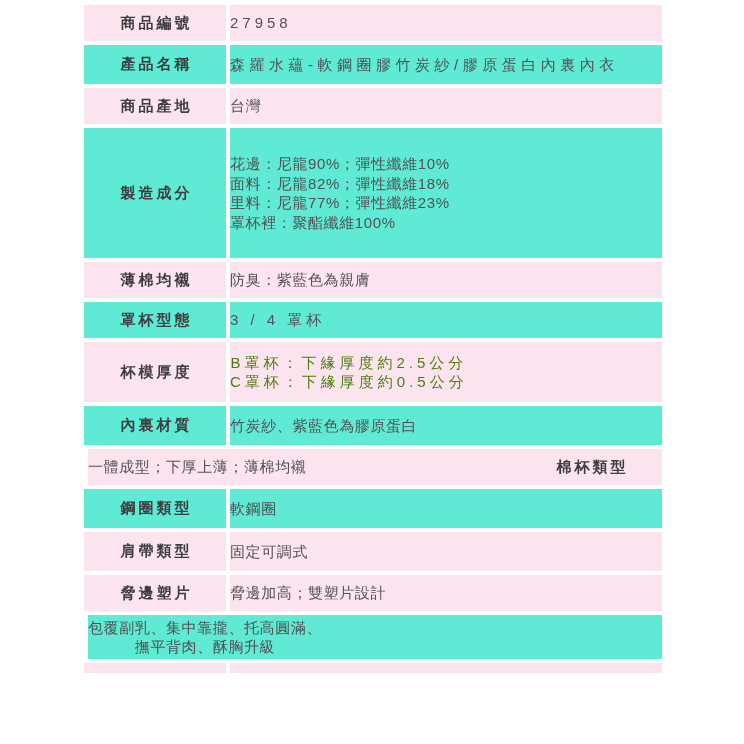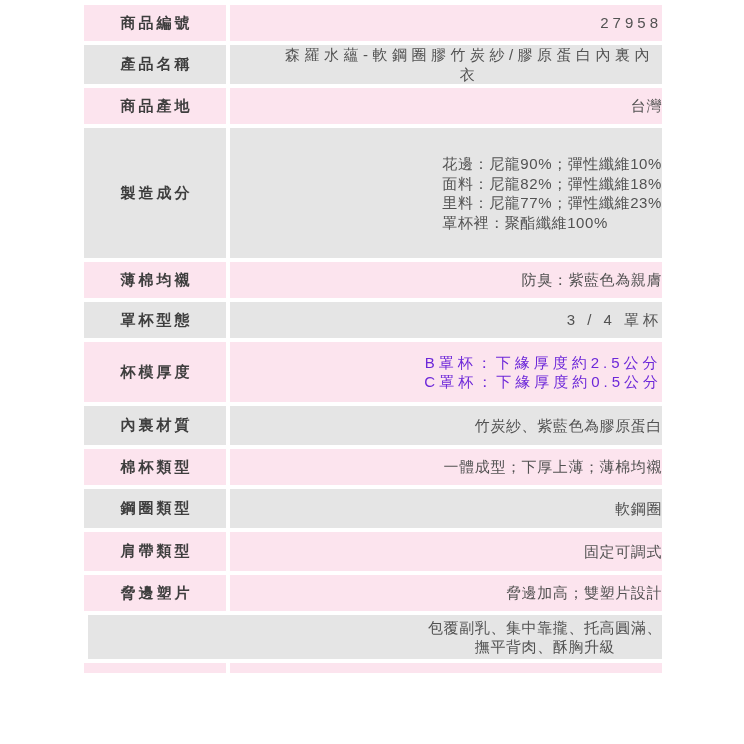--- a/index.html
+++ b/index.html
@@ -15,52 +15,51 @@
     position: absolute;
     left: 84px;
     top: 5px;
     width: 578px;
   }
   .row {
     display: flex;
     margin-bottom: 4px;
   }
   .row.pink .cell { background: #fce4ee; }
-  .row.white .cell { background: #e5e5e5; }
+  .row.white .cell { background: #5eead4; }
   .lbl {
     width: 142px;
     flex: 0 0 142px;
     display: flex;
     align-items: center;
     justify-content: center;
     font-size: 15px;
     font-weight: bold;
     color: #3e3e3e;
     letter-spacing: 3px;
     text-indent: 3px;
   }
   .val {
     flex: 1;
     margin-left: 4px;
     display: flex;
     align-items: center;
-    justify-content: flex-end;
-    padding-left: 47px;
+    justify-content: flex-start;
   }
   .lines {
     text-align: center;
     font-size: 15px;
     color: #525252;
     letter-spacing: 0.6px;
     line-height: 19.5px;
   }
   .lines.left { text-align: left; }
   .lines.spaced { letter-spacing: 4px; }
   .lines.spaced-wide { letter-spacing: 4.5px; }
-  .lines.thin { color: #6d28d9; }
+  .lines.thin { color: #4d7c0f; }
   .h38 { height: 36px; }
   .h39 { height: 39px; }
   .h44 { height: 44px; }
   .h84 { height: 60px; }
   .h130 { height: 130px; }
   .h10 { height: 10px; }
 </style>
 </head>
 <body>
 
@@ -124,24 +123,24 @@
   </div>
 
   <div class="row white h39">
     <div class="cell lbl">內裏材質</div>
     <div class="cell val">
       <div class="lines">竹炭紗、紫藍色為膠原蛋白</div>
     </div>
   </div>
 
   <div class="row pink h38">
-    <div class="cell lbl">棉杯類型</div>
     <div class="cell val">
       <div class="lines">一體成型；下厚上薄；薄棉均襯</div>
     </div>
+    <div class="cell lbl">棉杯類型</div>
   </div>
 
   <div class="row white h39">
     <div class="cell lbl">鋼圈類型</div>
     <div class="cell val">
       <div class="lines">軟鋼圈</div>
     </div>
   </div>
 
   <div class="row pink h39">

